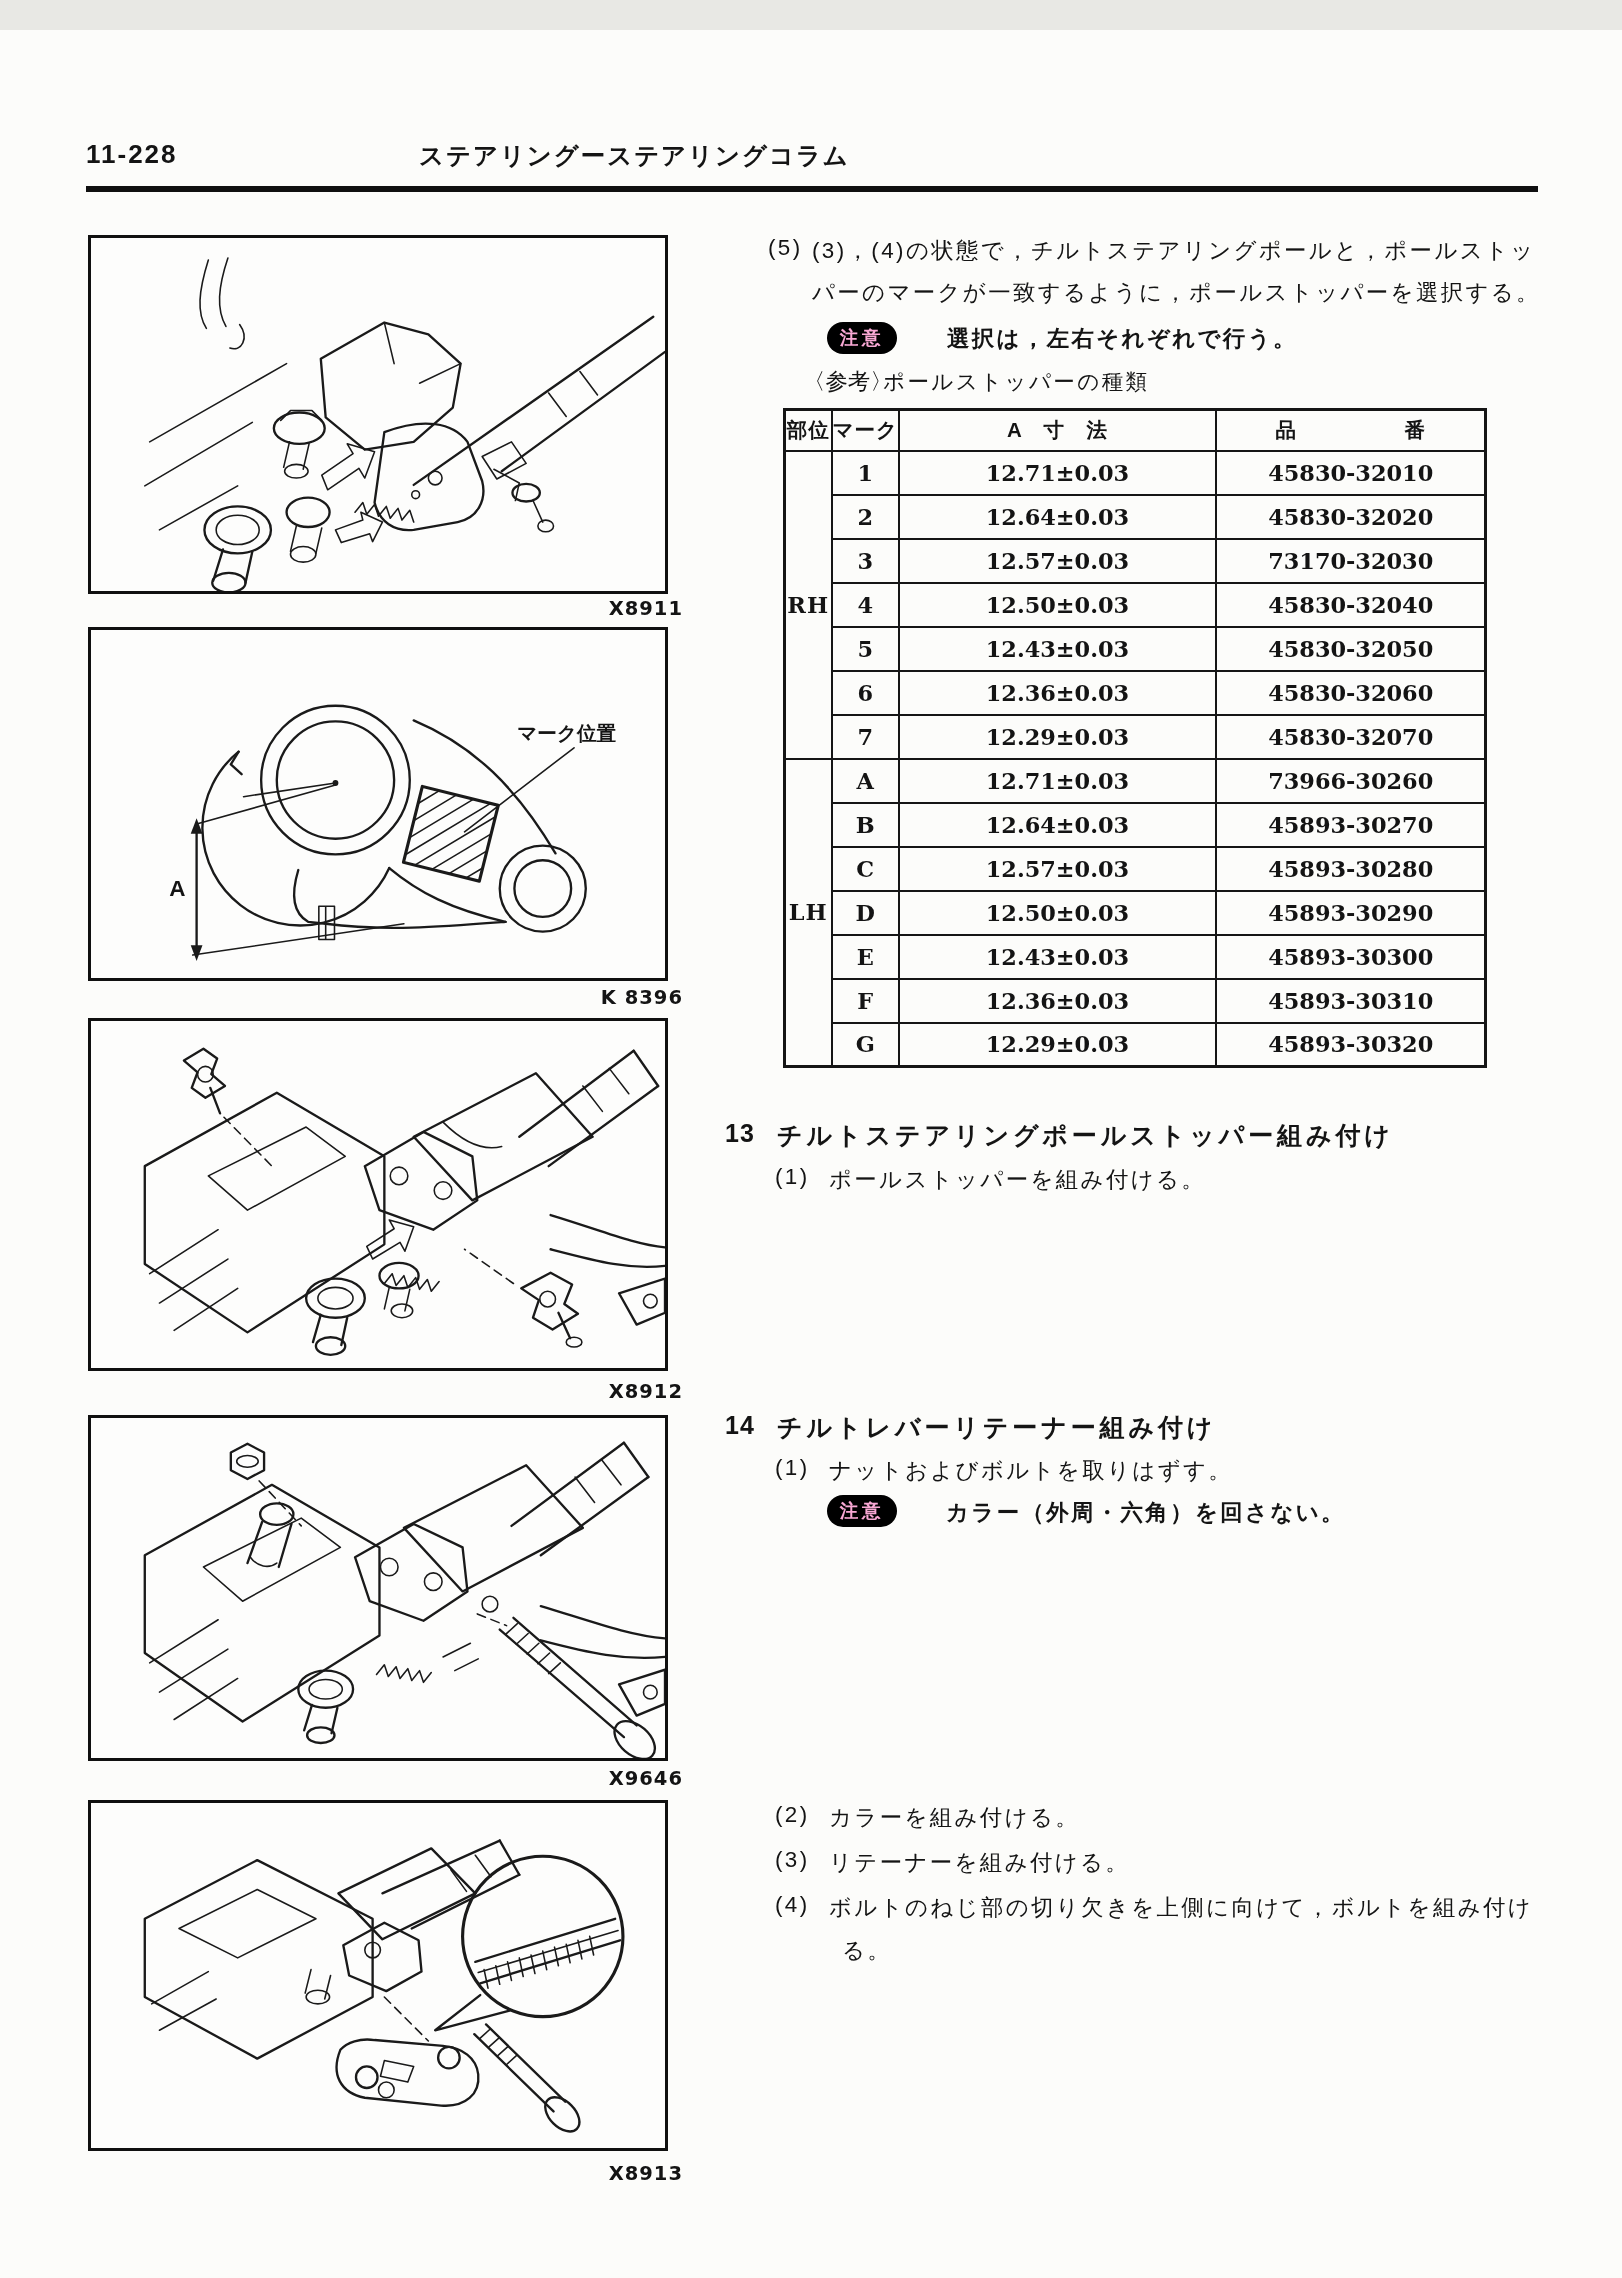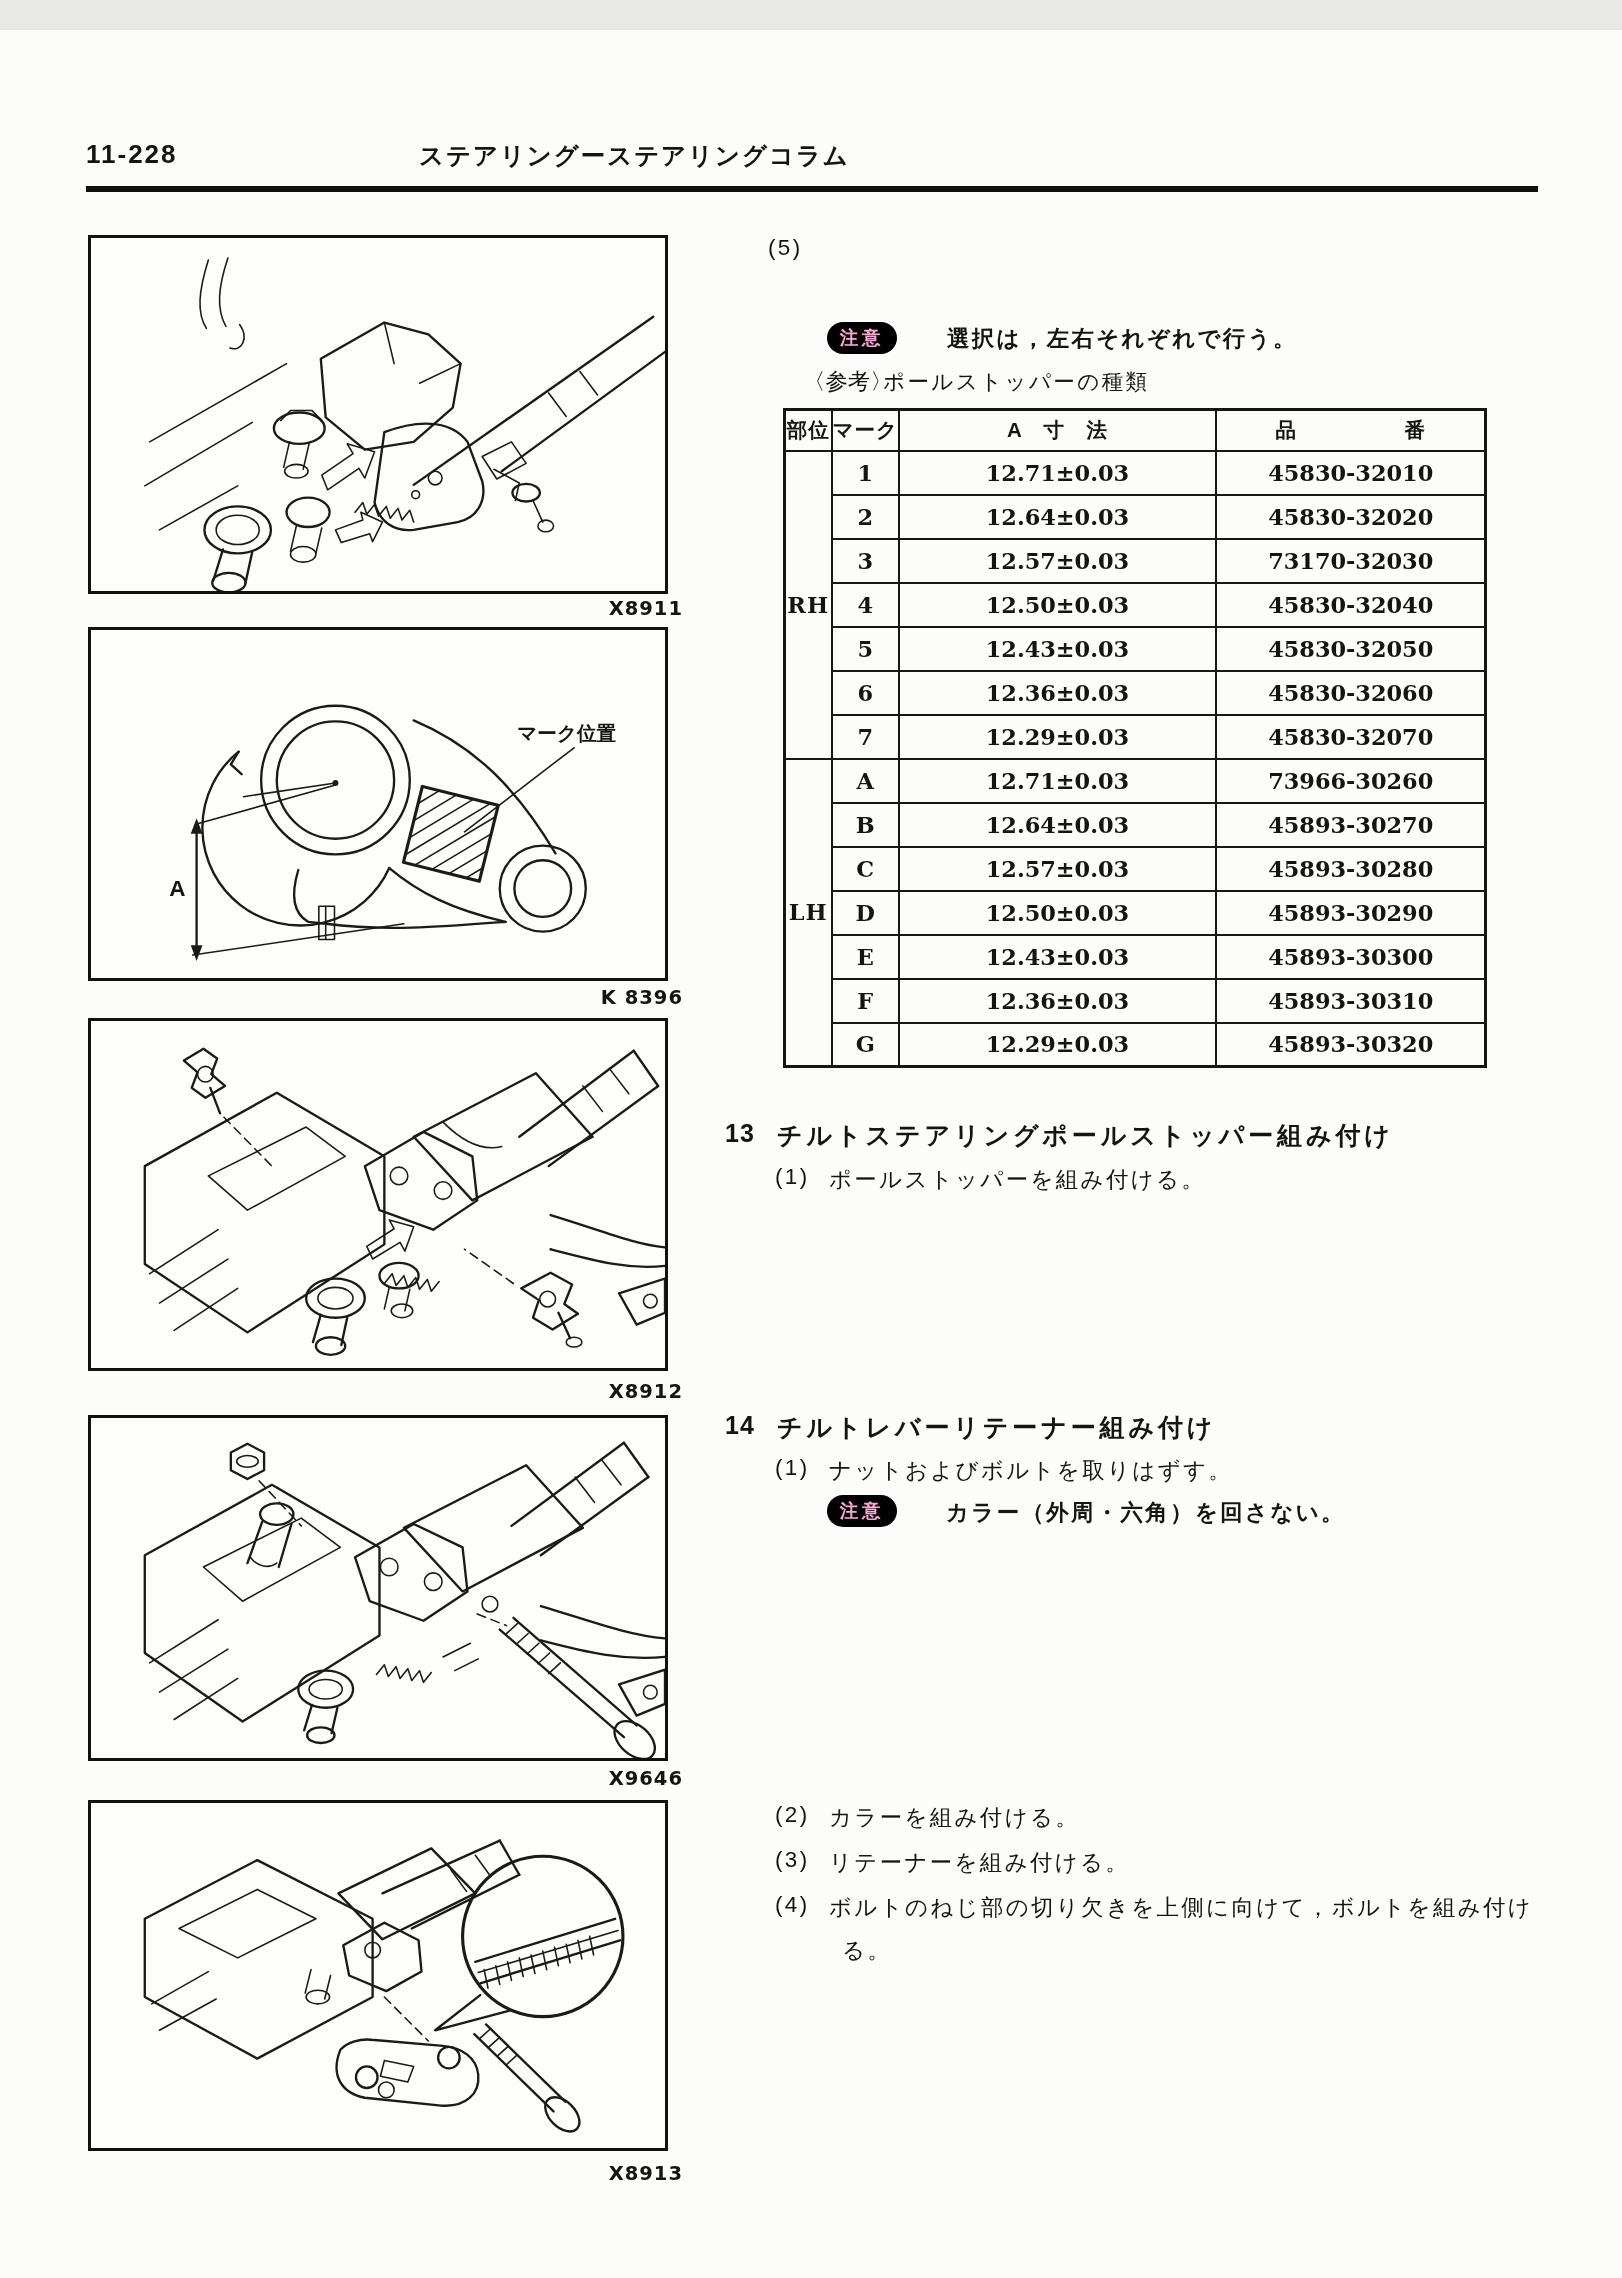--- a/index.html
+++ b/index.html
@@ -232,20 +232,22 @@
       <path class="ln" d="M393,162 L536,118"></path>
       <path class="ln" d="M398,184 L541,140"></path>
       <path class="ln thin" d="M402,170 l4,19 M414,166 l4,19 M426,162 l4,19 M438,158 l4,19 M450,155 l4,19 M462,151 l4,19 M474,147 l4,19 M486,144 l4,19 M498,140 l4,19 M510,136 l4,19"></path>
       <path class="ln thin" d="M396,173 L539,130"></path>
       <path class="ln" d="M398,196 L352,232 L428,212"></path>
     </svg>
   </figure>
   <div class="fig-code" style="top:2132px;">X8913</div>
 
   <span class="t" style="left:768px;top:205px;">(5)</span>
+  <span class="t" style="left:812px;top:205px;">(3)，(4)の状態で，チルトステアリングポールと，ポールストッ</span>
+  <span class="t" style="left:812px;top:247px;">パーのマークが一致するように，ポールストッパーを選択する。</span>
 
   <span class="badge" style="left:827px;top:292px;">注意</span>
   <span class="t bold" style="left:947px;top:293px;">選択は，左右それぞれで行う。</span>
 
   <span class="t" style="left:803px;top:336px;letter-spacing:0;">〈参考〉</span>
   <span class="t" style="left:883px;top:337px;font-size:21.5px;">ポールストッパーの種類</span>
 
   <table class="spec-table">
     <colgroup>
         <col class="col-loc">

